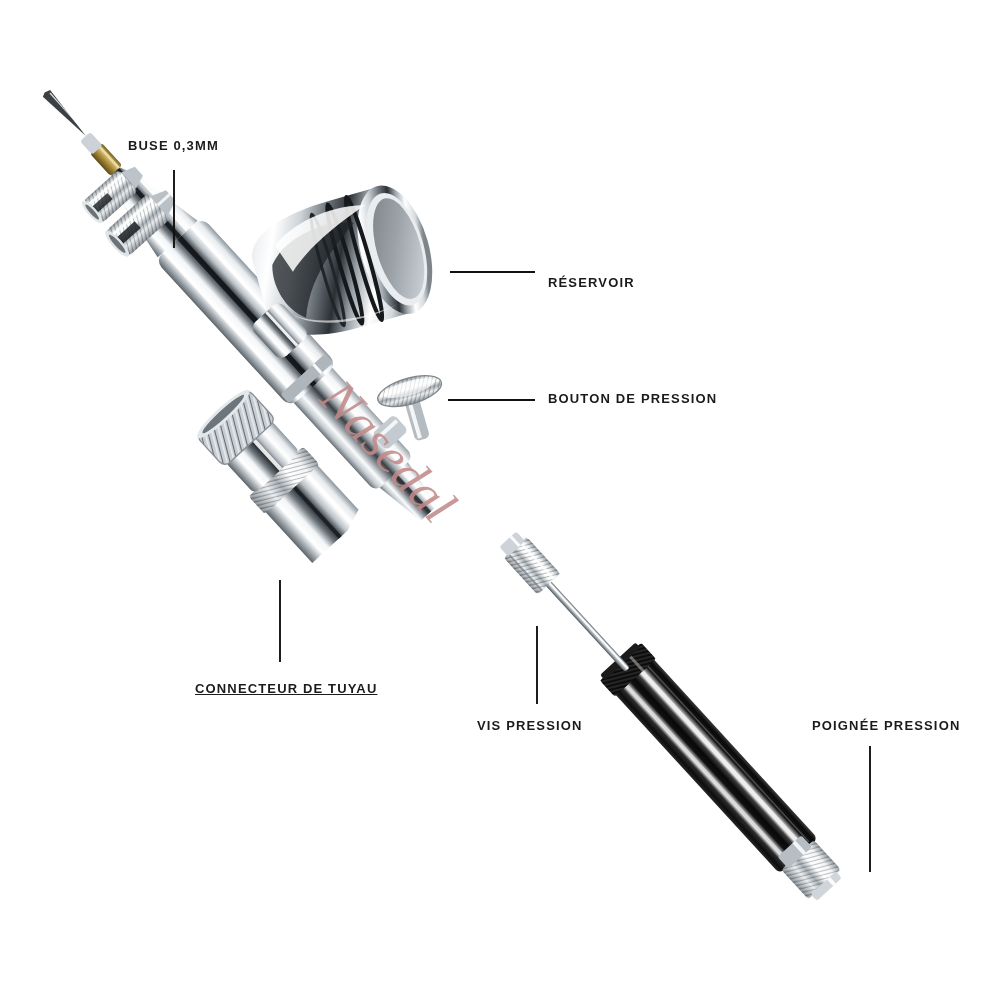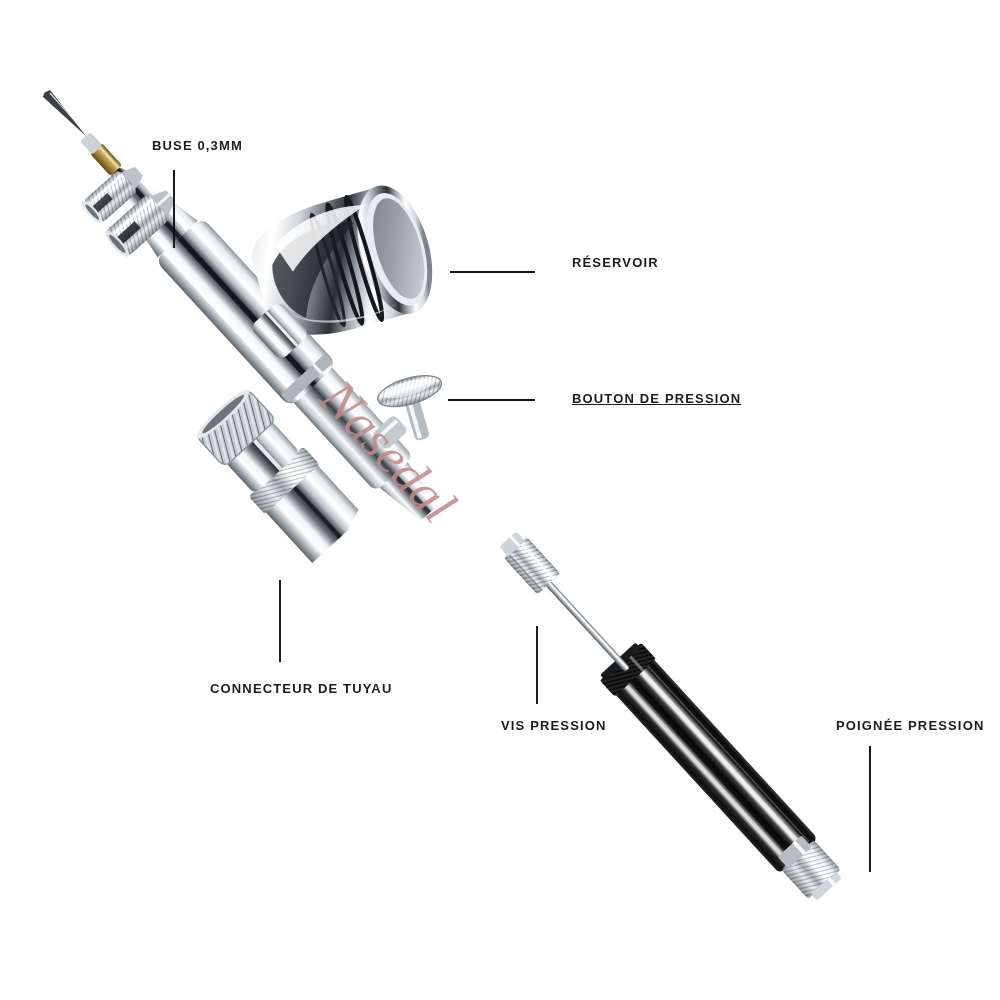--- a/index.html
+++ b/index.html
@@ -23,26 +23,25 @@
   }
   .callout-label {
     position: absolute;
     font-family: "Liberation Sans", sans-serif;
     font-weight: bold;
     font-size: 13px;
     letter-spacing: 1.15px;
     color: #1b1b1b;
     white-space: nowrap;
     line-height: 1;
-    margin-left: 24px;
   }
   .lbl-buse        { left: 128px; top: 139px; }
-  .lbl-reservoir   { left: 548px; top: 256px; }
-  .lbl-bouton      { left: 548px; top: 392px; text-decoration: underline; }
-  .lbl-connecteur  { left: 186px; top: 682px; }
+  .lbl-reservoir   { left: 548px; top: 276px; }
+  .lbl-bouton      { left: 548px; top: 392px; }
+  .lbl-connecteur  { left: 195px; top: 682px; text-decoration: underline; }
   .lbl-vis         { left: 477px; top: 719px; }
   .lbl-poignee     { left: 812px; top: 719px; }
 </style>
 </head>
 <body>
 
 <div id="stage">
 
   <svg id="artboard" viewBox="0 0 1000 1000" xmlns="http://www.w3.org/2000/svg">
     <defs>

